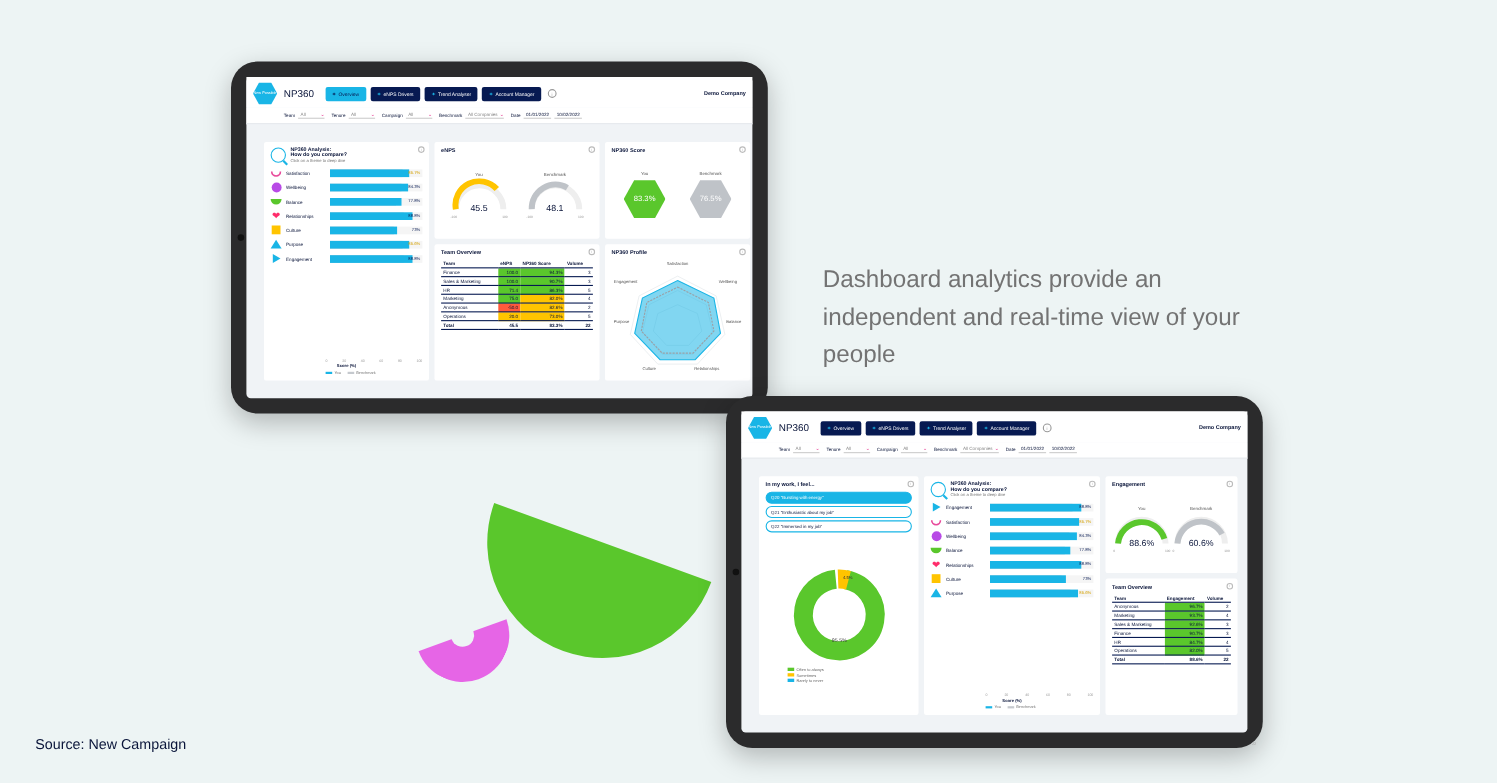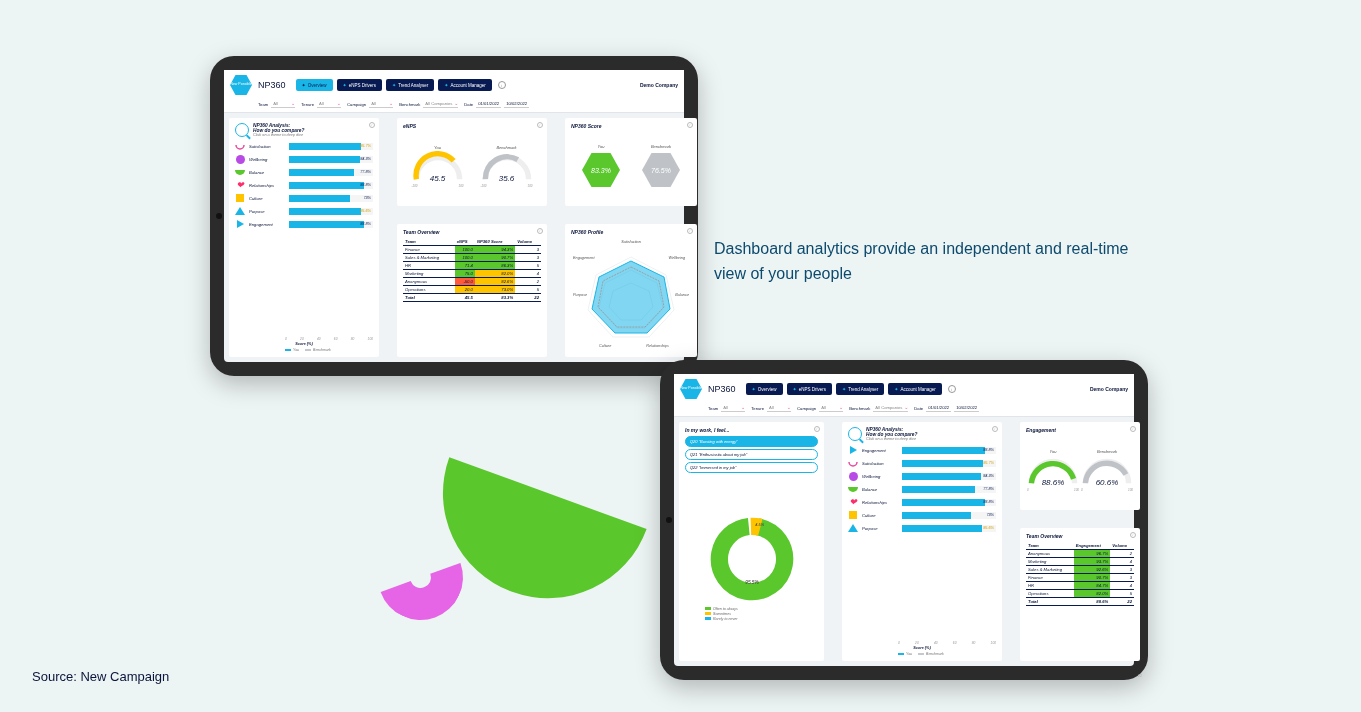--- a/index.html
+++ b/index.html
@@ -7,24 +7,24 @@
   background: #edf4f4;
   font-family: -apple-system, BlinkMacSystemFont, "Segoe UI", Arial, sans-serif;
   width: 1361px;
   height: 712px;
   position: relative;
   overflow: hidden;
 }
 .headline {
   position: absolute;
   top: 237px;
-  left: 714px;
-  font-size: 16px;
+  left: 748px;
+  font-size: 22px;
   line-height: 1.55;
-  color: #0c4a6e;
+  color: #737373;
   width: 430px;
   font-weight: 400;
 }
 .source {
   position: absolute;
   bottom: 28px;
   left: 32px;
   font-size: 13px;
   color: #0a153a;
 }
@@ -119,23 +119,22 @@
   display: flex; align-items: center; gap: 3px;
   font-size: 4.2px;
 }
 .fsel .val { color: #888; border-bottom: 0.5px solid #ccc; padding: 0 6px 1px 2px; min-width: 24px; position: relative;}
 .fsel .val::after { content:"⌄"; position:absolute; right:0; top:-1px; color:#e84a9b; font-size:5px;}
 .fsel .date { border-bottom:0.5px solid #ccc; padding:0 2px 1px 2px; }
 
 .grid {
   flex: 1;
   display: grid;
-  gap: 18px;
-  padding: 5px;
-  font-style: italic;
+  gap: 5px;
+  padding: 16px;
 }
 #tablet1 .grid { grid-template-columns: 150px 150px 1fr; grid-template-rows: 88px 1fr; }
 #tablet2 .grid { grid-template-columns: 145px 160px 1fr; grid-template-rows: 88px 1fr; }
 
 .card {
   background: #fff;
   border-radius: 2px;
   padding: 5px 6px;
   position: relative;
   display: flex;
@@ -276,21 +275,21 @@
                 <span>-100</span>
                 <span>100</span>
               </div>
           </div>
           <div class="gauge">
             <div class="lbl">Benchmark</div>
             <svg viewBox="0 0 100 55">
                 <path d="M10 50 A40 40 0 0 1 90 50" fill="none" stroke="#eee" stroke-width="10"></path>
                 <path d="M10 50 A40 40 0 0 1 70 14" fill="none" stroke="#bfc3c8" stroke-width="10"></path>
               </svg>
-            <div class="val">35.6</div>
+            <div class="val">48.1</div>
             <div class="ticks">
                 <span>-100</span>
                 <span>100</span>
               </div>
           </div>
         </div>
       </div>
 
       <div class="card">
         <div class="ic">i</div>

